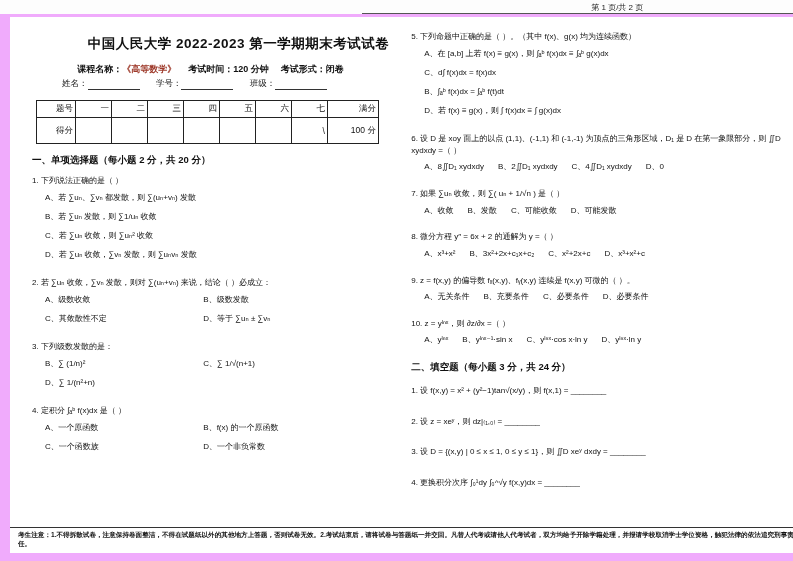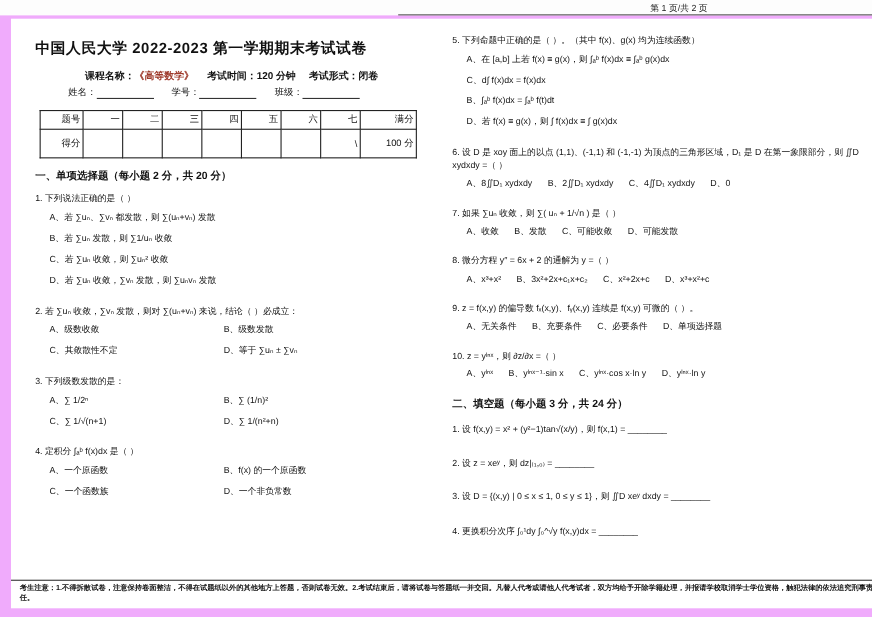--- a/index.html
+++ b/index.html
@@ -32,21 +32,21 @@
     background:#ffffff;
     display:flex;
     padding:12px 16px 30px 22px;
     box-sizing:border-box;
   }
   .col { box-sizing:border-box; }
   .col.left  { width:48%; padding-right:10px; }
   .col.right { width:52%; padding-left:12px; padding-top:2px; }
 
   .title {
-    font-size:13.5px; font-weight:bold; text-align:left;
+    font-size:13.5px; font-weight:bold; text-align:right;
     letter-spacing:0.5px; margin:6px 0 10px 0;
   }
   .info-line {
     display:flex; justify-content:center; gap:12px;
     font-size:9px; font-weight:bold; margin-bottom:0; white-space:nowrap;
   }
   .course-name { color:#9e3a2b; }
   .student-line {
     font-size:8.5px; margin:2px 0 10px 30px;
   }
@@ -164,21 +164,20 @@
             <div class="options layout-two">
               <div class="option">A、级数收敛</div>
               <div class="option">B、级数发散</div>
               <div class="option">C、其敛散性不定</div>
               <div class="option">D、等于 ∑uₙ ± ∑vₙ</div>
             </div>
           </div>
           <div class="question">
             <div class="stem">3. 下列级数发散的是：</div>
             <div class="options layout-two">
-              <div class="option">A、∑ 1/2ⁿ</div>
               <div class="option">B、∑ (1/n)²</div>
               <div class="option">C、∑ 1/√(n+1)</div>
               <div class="option">D、∑ 1/(n²+n)</div>
             </div>
           </div>
           <div class="question">
             <div class="stem">4. 定积分 ∫ₐᵇ f(x)dx 是（  ）</div>
             <div class="options layout-two">
               <div class="option">A、一个原函数</div>
               <div class="option">B、f(x) 的一个原函数</div>
@@ -226,21 +225,21 @@
               <div class="option">C、x²+2x+c</div>
               <div class="option">D、x³+x²+c</div>
             </div>
           </div>
           <div class="question">
             <div class="stem">9. z = f(x,y) 的偏导数 fₓ(x,y)、fᵧ(x,y) 连续是 f(x,y) 可微的（  ）。</div>
             <div class="options layout-row">
               <div class="option">A、无关条件</div>
               <div class="option">B、充要条件</div>
               <div class="option">C、必要条件</div>
-              <div class="option">D、单项选择题</div>
+              <div class="option">D、必要条件</div>
             </div>
           </div>
           <div class="question">
             <div class="stem">10. z = yˡⁿˣ，则 ∂z/∂x =（  ）</div>
             <div class="options layout-row">
               <div class="option">A、yˡⁿˣ</div>
               <div class="option">B、yˡⁿˣ⁻¹·sin x</div>
               <div class="option">C、yˡⁿˣ·cos x·ln y</div>
               <div class="option">D、yˡⁿˣ·ln y</div>
             </div>

